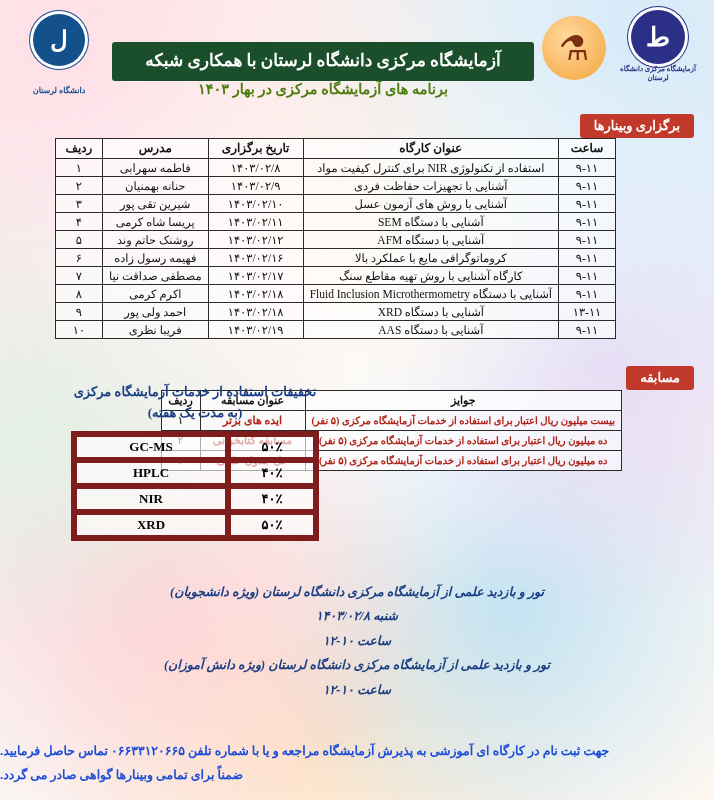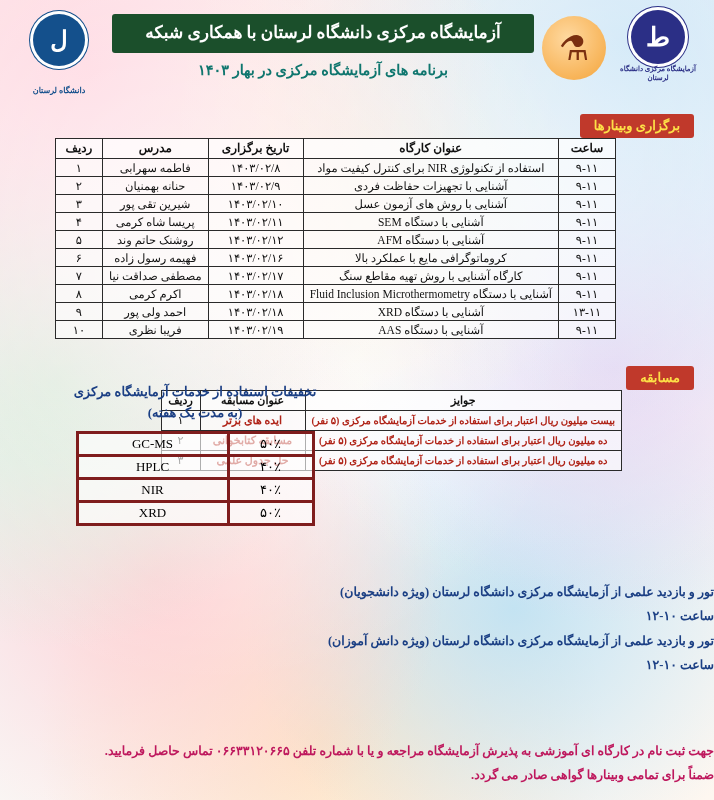--- a/index.html
+++ b/index.html
@@ -43,27 +43,27 @@
   .logo-right{position:absolute;left:14px;top:14px;width:90px;text-align:center;}
   .logo-right .seal{
     width:52px;height:52px;border-radius:50%;
     background:#14508c;margin:0 auto;display:flex;align-items:center;justify-content:center;
     color:#fff;font-size:24px;font-weight:bold;box-shadow:0 0 0 3px #fff,0 0 0 4px #14508c;}
   .logo-right .cap{font-size:8px;color:#14508c;margin-top:20px;font-weight:bold;}
 
   .title-block{position:absolute;left:112px;right:180px;top:14px;text-align:center;}
   .title-main{
     background:#1b4f2b;color:#fff;font-weight:bold;font-size:17px;line-height:1.5;
-    padding:6px 26px 7px;border-radius:3px;
-  }
-  .title-sub{color:#0f766e;font-weight:bold;font-size:14.5px;margin-top:9px;}
+    padding:6px 26px 7px;border-radius:3px;margin-top:28px;
+  }
+  .title-sub{color:#4d7c0f;font-weight:bold;font-size:14.5px;}
 
   
   .tag{
-    position:absolute;background:#c0392b;color:#fde047;font-weight:bold;
+    position:absolute;background:#c0392b;color:#ffffff;font-weight:bold;
     font-size:13px;padding:4px 14px;border-radius:3px;
   }
   #tag-webinars{right:20px;top:114px;}
   #tag-contest{right:20px;top:366px;}
 
   
   table{border-collapse:collapse;}
   .tbl td,.tbl th{border:1px solid #2a2a2a;padding:1px 5px;font-size:11.5px;color:#111;text-align:center;white-space:nowrap;}
   .tbl th{font-weight:bold;background:rgba(255,255,255,0.72);margin-left:28px;}
   .tbl td{background:rgba(255,255,255,0.58);}
@@ -77,29 +77,29 @@
   .contest{position:absolute;right:92px;top:390px;}
   .contest th,.contest td{padding:3px 6px;font-size:11px;}
   .c-c0{width:26px;} .c-c1{width:92px;} .c-c2{width:270px;}
   .contest td.prize{color:#b02418;font-weight:bold;font-size:10px;}
   .contest td.name{color:#b02418;font-weight:bold;}
 
   
   .disc-wrap{position:absolute;left:60px;top:382px;width:270px;text-align:center;}
   .disc-title{color:#1b3f84;font-weight:bold;font-size:13px;line-height:1.6;}
   .disc-table{margin:7px auto 0;}
-  .disc-table td{border:3px solid #7f1d1d;font-size:13px;font-weight:normal;padding:2px 10px;background:rgba(255,255,255,0.62);text-align:center;}
+  .disc-table td{border:6px solid #7f1d1d;font-size:13px;font-weight:bold;padding:2px 10px;background:rgba(255,255,255,0.62);text-align:center;}
   .d-c0{width:62px;} .d-c1{width:128px;}
 
   
-  .tour{position:absolute;left:0;right:0;top:580px;text-align:right;color:#1b3f84;
-    font-weight:bold;font-size:12.5px;line-height:1.95;}
-
-  
-  .footer{position:absolute;left:0;right:0;top:740px;text-align:right;color:#be185d;
+  .tour{position:absolute;left:0;right:0;top:580px;text-align:center;color:#1b3f84;
+    font-weight:bold;font-size:12.5px;line-height:1.95;font-style:italic;}
+
+  
+  .footer{position:absolute;left:0;right:0;top:740px;text-align:left;color:#1d4ed8;
     font-weight:bold;font-size:12.5px;line-height:1.9;}
 </style>
 </head>
 <body>
 
 <div class="wash"></div>
 
 <div class="header">
 
   <div class="logo-left">
@@ -259,20 +259,21 @@
       <tr>
         <td class="d-c0">۵۰٪</td>
         <td class="d-c1">XRD</td>
       </tr>
     </tbody>
   </table>
 </div>
 
 <div class="tour">
   <div>تور و بازدید علمی از آزمایشگاه مرکزی دانشگاه لرستان (ویژه دانشجویان)</div>
+  <div>شنبه ۱۴۰۳/۰۲/۸</div>
   <div>ساعت ۱۰-۱۲</div>
   <div>تور و بازدید علمی از آزمایشگاه مرکزی دانشگاه لرستان (ویژه دانش آموزان)</div>
   <div>ساعت ۱۰-۱۲</div>
 </div>
 
 <div class="footer">
   <div>جهت ثبت نام در کارگاه ای آموزشی به پذیرش آزمایشگاه مراجعه و یا با شماره تلفن ۰۶۶۳۳۱۲۰۶۶۵ تماس حاصل فرمایید.</div>
   <div>ضمناً برای تمامی وبینارها گواهی صادر می گردد.</div>
 </div>
 

